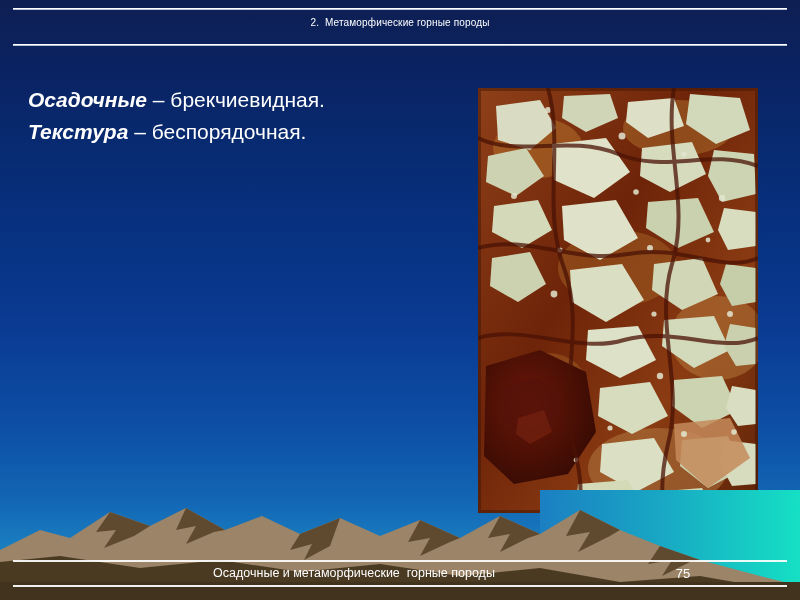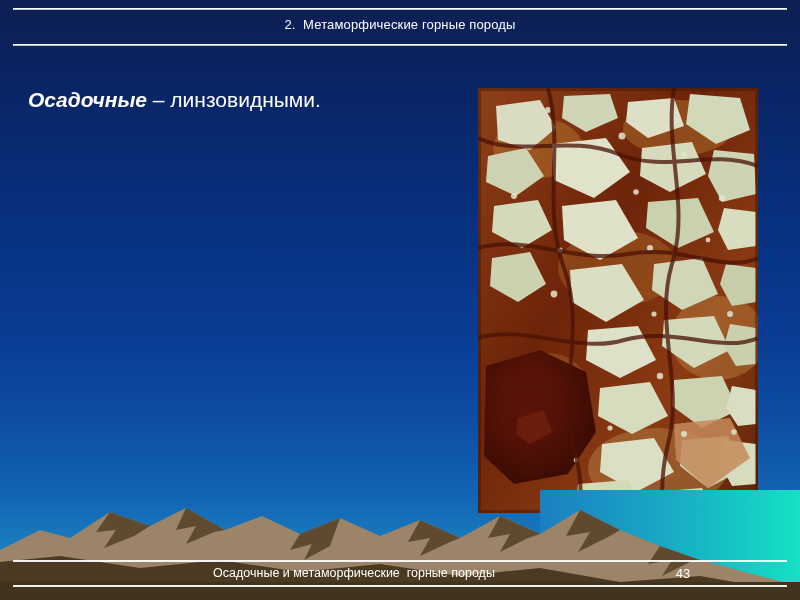--- a/index.html
+++ b/index.html
@@ -46,21 +46,21 @@
     background: linear-gradient(to bottom, #ffffff 0%, #ffffff 45%, #7e93bb 100%);
   }
   #hrule-top { top: 8px; }
   #hrule-bottom { top: 44px; }
   #slide-title {
     position: absolute;
     left: 0; top: 17px;
     width: 800px;
     text-align: center;
     color: #ffffff;
-    font-size: 13px;
+    font-size: 10px;
     letter-spacing: 0.15px;
     white-space: pre;
   }
 
   
   #body-text {
     position: absolute;
     left: 28px;
     top: 84px;
     width: 430px;
@@ -158,23 +158,26 @@
   <div id="header">
     <div class="hrule" id="hrule-top"></div>
     <div id="slide-title">2.  Метаморфические горные породы</div>
     <div class="hrule" id="hrule-bottom"></div>
   </div>
 
   <div id="body-text">
 
 
     <div class="para para-hanging">
-      <span class="term-white">Осадочные</span><span class="plain"> – линзовидными.</span>
+      <span class="term-white">Осадочные</span><span class="plain"> – брекчиевидная.</span>
     </div>
 
+    <div class="para para-hanging">
+      <span class="term-white">Текстура</span><span class="plain"> – беспорядочная.</span>
+    </div>
 
   </div>
 
   <div id="photo-frame">
     <svg width="280" height="425" viewBox="0 0 280 425" xmlns="http://www.w3.org/2000/svg">
       <defs>
         <linearGradient id="matrixgrad" x1="0" y1="0" x2="1" y2="1">
           <stop offset="0%" stop-color="#8e4018"></stop>
           <stop offset="40%" stop-color="#6e2409"></stop>
           <stop offset="70%" stop-color="#8a3b12"></stop>
@@ -303,16 +306,16 @@
       </g>
 
       <path d="M0,72 L60,66 L140,78 L220,70 L300,82 L380,74 L460,86 L540,78
                L620,92 L700,86 L780,100 L800,98 L800,110 L0,110 Z" fill="#4a3a22"></path>
       <rect x="0" y="92" width="800" height="18" fill="#41331e"></rect>
     </svg>
   </div>
 
   <div id="footer-rule-top"></div>
   <div id="footer-text">Осадочные и метаморфические  горные породы</div>
-  <div id="page-number">43</div>
+  <div id="page-number">75</div>
   <div id="footer-rule-bottom"></div>
 
 </div>
 
 </body></html>

